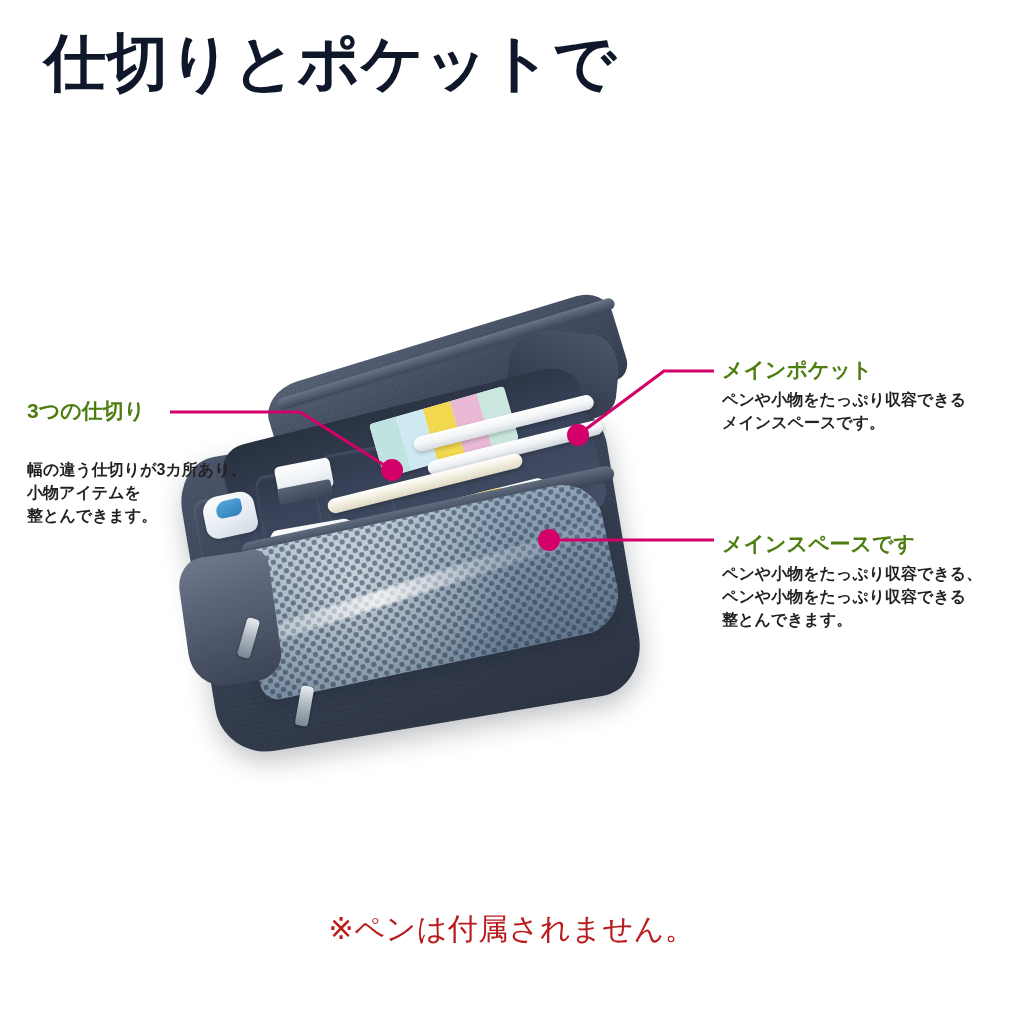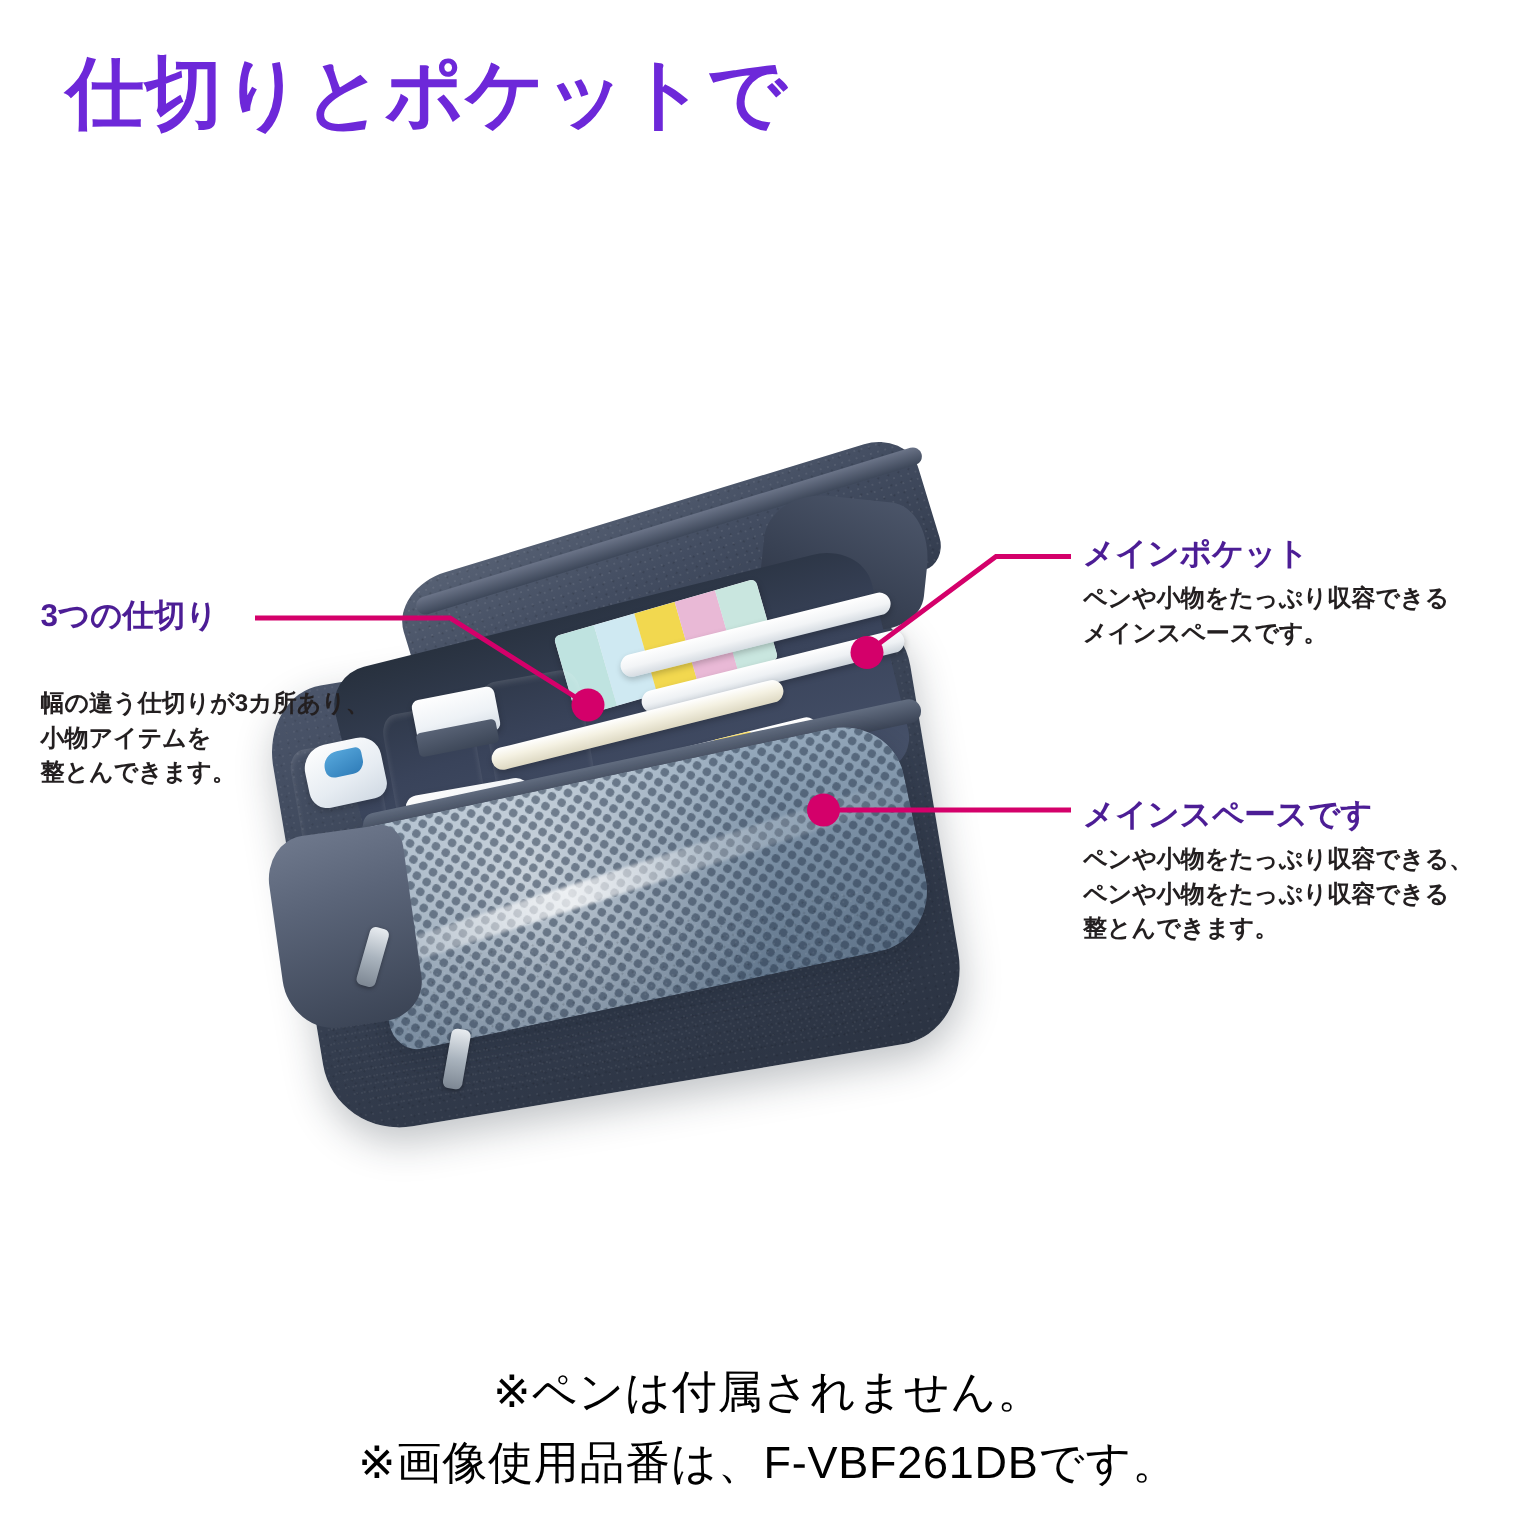--- a/index.html
+++ b/index.html
@@ -18,25 +18,25 @@
   }
 
   
   #headline {
     position: absolute;
     left: 44px;
     top: 30px;
     width: 880px;
   }
   #headline .hl-line {
-    font-size: 52px;
+    font-size: 62px;
     font-weight: 700;
     line-height: 66px;
     letter-spacing: 0.5px;
-    color: #6d28d9;
+    color: #0f172a;
     white-space: nowrap;
   }
 
   
   #photo-stage {
     position: absolute;
     left: 178px;
     top: 318px;
     width: 520px;
     height: 470px;
@@ -344,21 +344,21 @@
   }
   .zp-1 { left: 64px;  top: 300px; transform: rotate(16deg); }
   .zp-2 { left: 120px; top: 368px; transform: rotate(10deg); }
 
   
   .callout-title {
     position: absolute;
     font-size: 21px;
     font-weight: 700;
     line-height: 26px;
-    color: #4c1d95;
+    color: #4d7c0f;
     white-space: nowrap;
   }
   .callout-desc {
     position: absolute;
     font-size: 16px;
     font-weight: 700;
     line-height: 23px;
     color: #231f20;
     white-space: nowrap;
   }
@@ -385,21 +385,21 @@
     position: absolute;
     left: 0;
     top: 905px;
     width: 1024px;
     text-align: center;
   }
   #footnotes .fn {
     font-size: 30px;
     font-weight: 400;
     line-height: 47px;
-    color: #000000;
+    color: #b91c1c;
     letter-spacing: 0.5px;
   }
 </style>
 </head>
 <body>
 
 <div id="headline">
   <div class="hl-line">仕切りとポケットで</div>
 </div>
 
@@ -481,14 +481,13 @@
 
 <div class="callout-title" id="callout-mesh-title">メインスペースです</div>
 <div class="callout-desc" id="callout-mesh-desc">
   <div>ペンや小物をたっぷり収容できる、</div>
   <div>ペンや小物をたっぷり収容できる</div>
   <div>整とんできます。</div>
 </div>
 
 <div id="footnotes">
   <div class="fn">※ペンは付属されません。</div>
-  <div class="fn">※画像使用品番は、F-VBF261DBです。</div>
 </div>
 
 </body></html>

